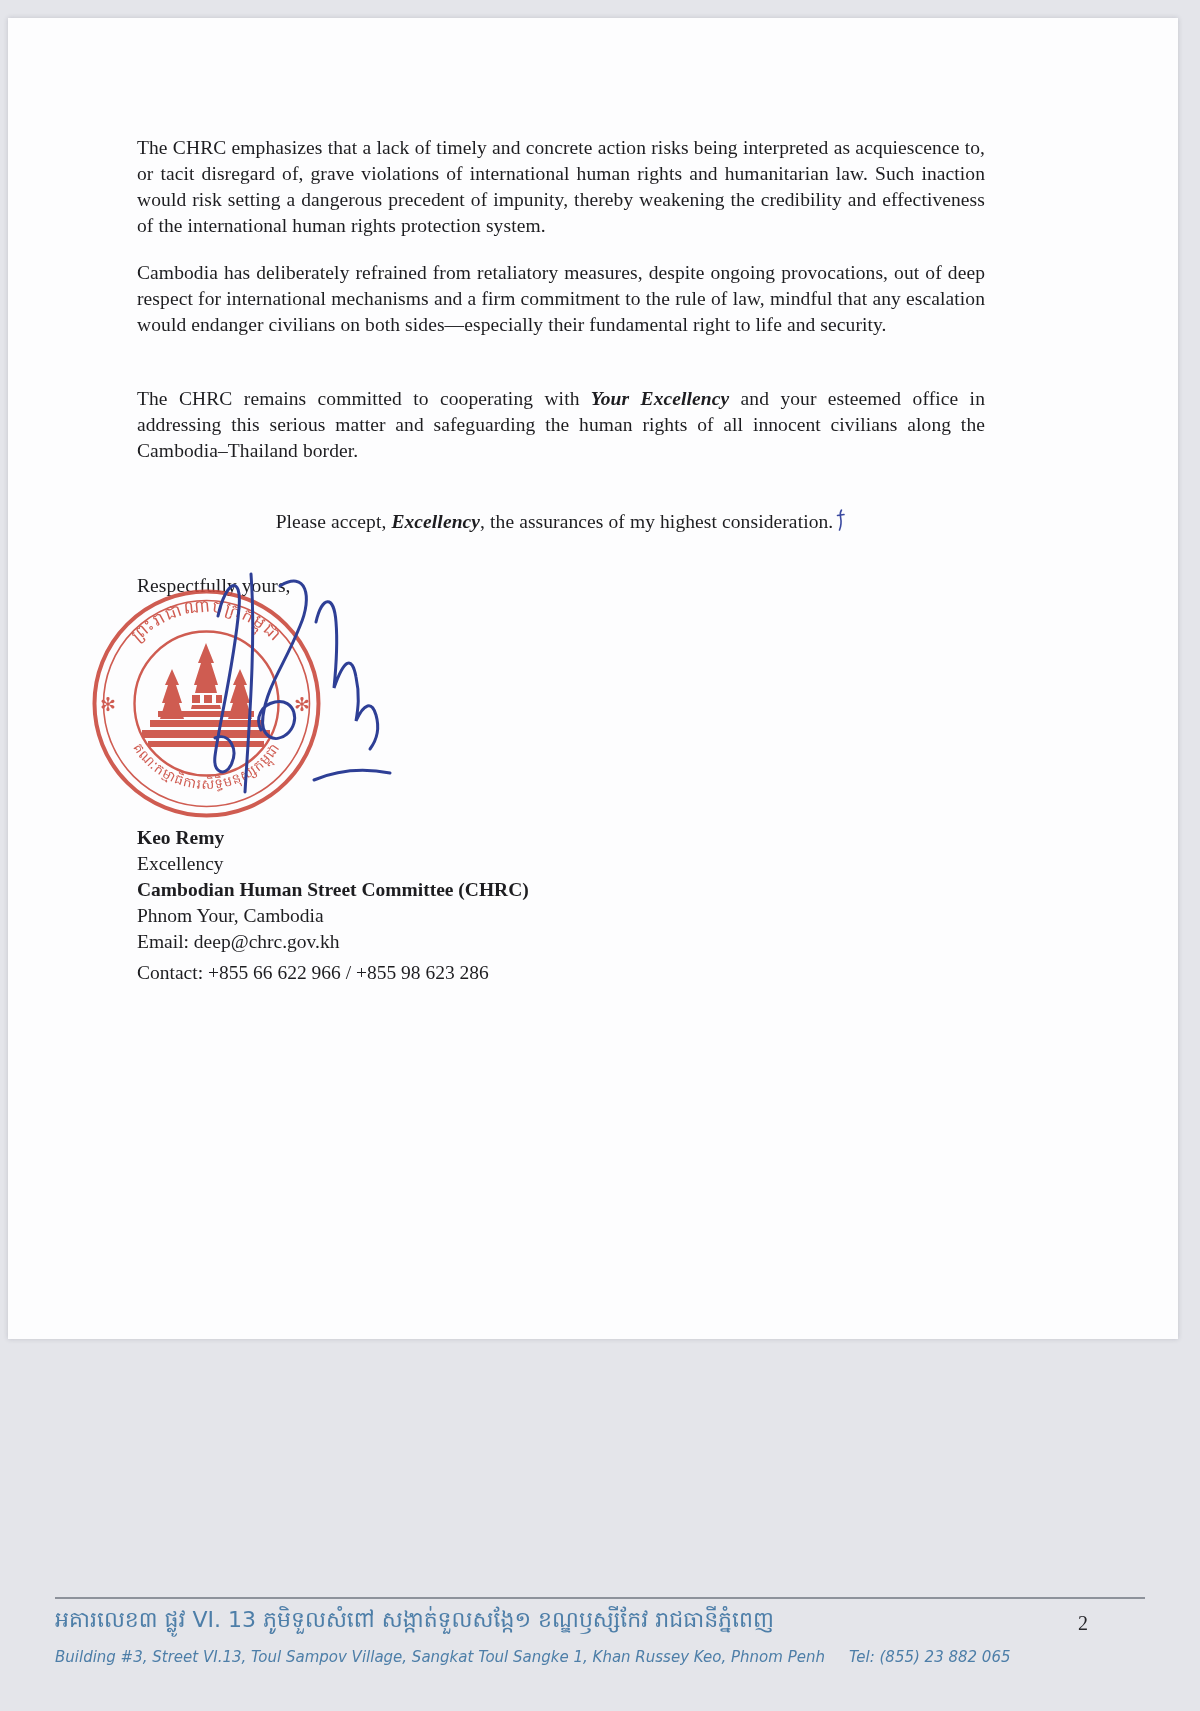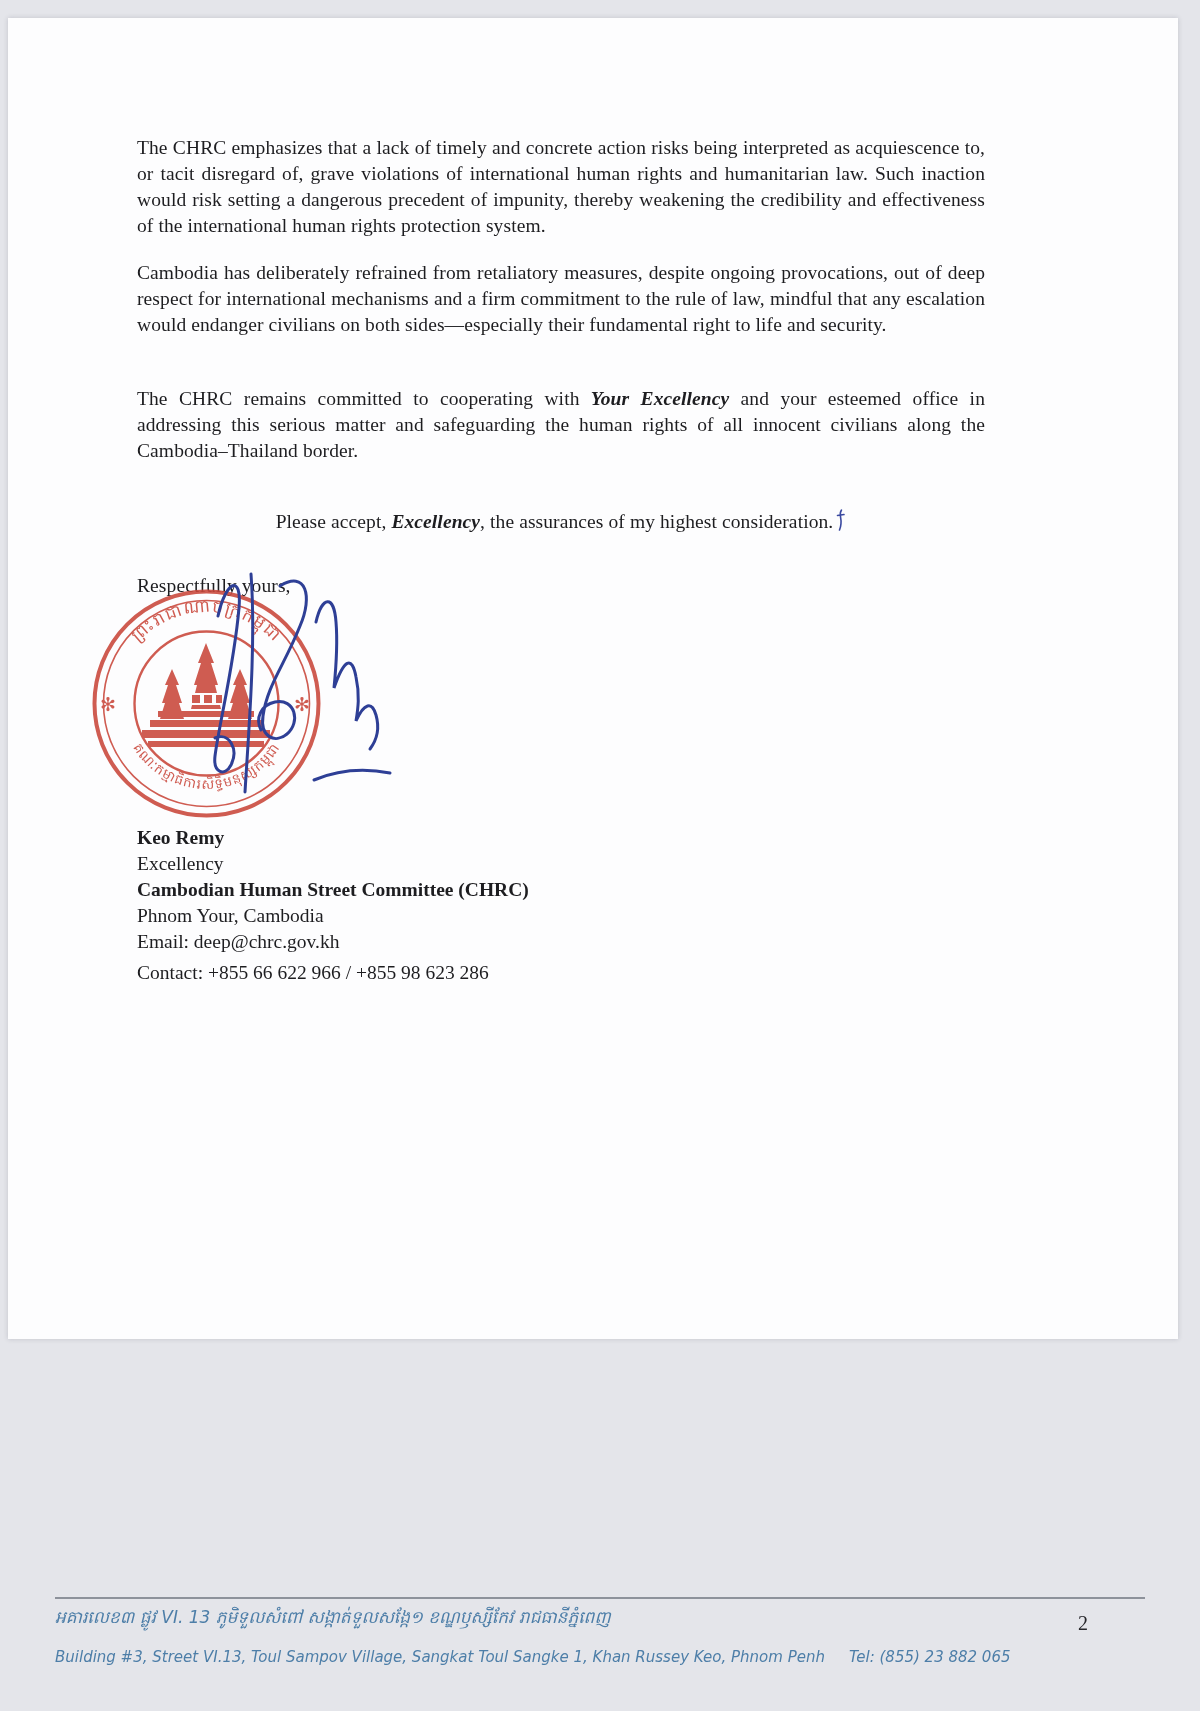--- a/index.html
+++ b/index.html
@@ -41,22 +41,21 @@
   .bold { font-weight: bold; }
 
   .footer-divider {
     position: absolute; left: 47px; top: 1579px;
     width: 1090px; height: 0;
     border-top: 2px solid #8d929b;
   }
   .footer-khmer {
     position: absolute; left: 47px; top: 1588px;
     font-family: "DejaVu Sans", sans-serif;
-    font-style: italic;
-    font-size: 17px; color: #4d7ea8;
+    font-size: 22px; color: #4d7ea8;
     white-space: nowrap;
   }
   .footer-page-num {
     position: absolute; left: 1020px; top: 1594px; width: 60px;
     text-align: right;
     font-size: 20px; color: #26262a;
   }
   .footer-english {
     position: absolute; left: 47px; top: 1630px; width: 1090px;
     font-family: "DejaVu Sans", sans-serif;

